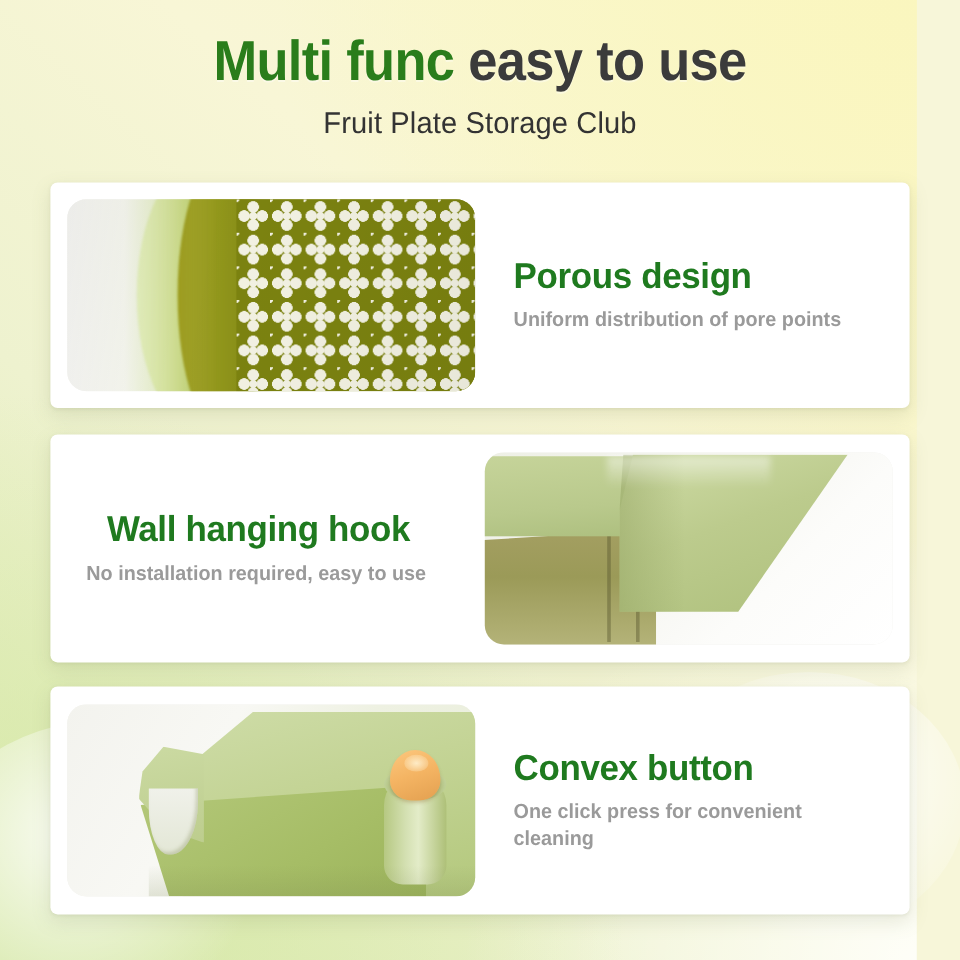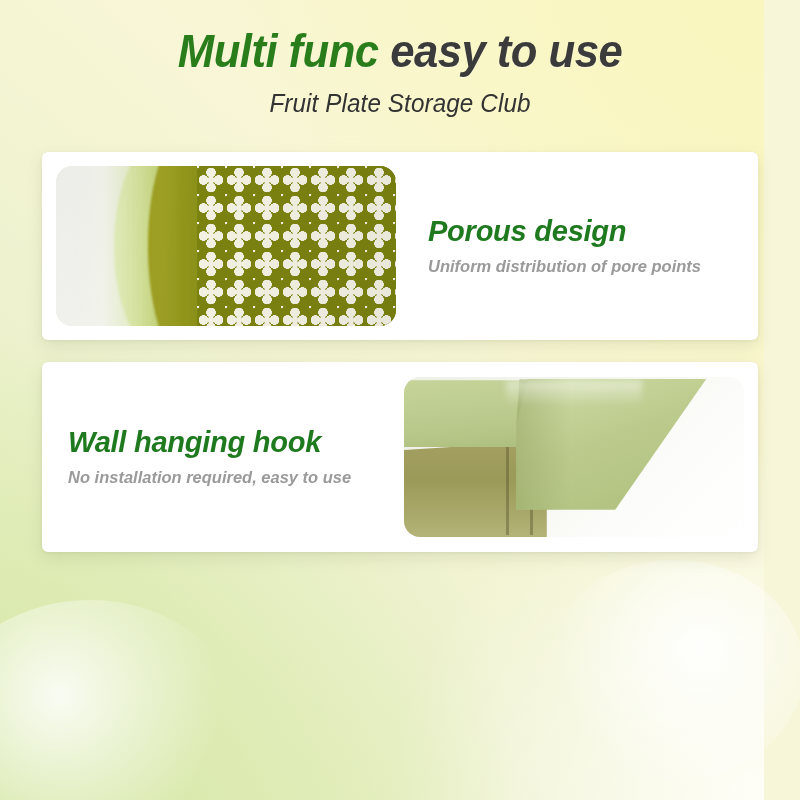--- a/index.html
+++ b/index.html
@@ -38,21 +38,20 @@
     right: -40px; bottom: 20px;
     width: 260px; height: 220px;
     border-radius: 50%;
     background: radial-gradient(circle at 60% 40%, rgba(255,255,255,0.9), rgba(255,255,255,0) 72%);
   }
 
   .page {
     position: relative;
     width: 764px;
     height: 800px;
-    font-style: italic;
   }
 
   
   .header {
     position: absolute;
     top: 26px;
     left: 0;
     width: 800px;
     text-align: center;
   }
@@ -84,21 +83,21 @@
     border-radius: 6px;
     box-shadow: 0 6px 16px rgba(120,130,90,0.16), 0 1px 3px rgba(120,130,90,0.10);
     display: flex;
     align-items: center;
     overflow: hidden;
   }
   .card-1 { top: 152px; height: 188px; }
   .card-2 { top: 362px; height: 190px; }
   .card-3 { top: 572px; height: 190px; }
 
-  .card.reverse { flex-direction: row-reverse; }
+  .card.reverse { flex-direction: row-reverse; text-align: center; }
 
   
   .photo {
     position: relative;
     width: 340px;
     height: 160px;
     margin: 0 14px;
     border-radius: 16px;
     overflow: hidden;
     flex: 0 0 auto;
@@ -398,14 +397,35 @@
       <div class="p2-hl"></div>
     </div>
 
     <div class="txt pad-left">
       <div class="feat-title">Wall hanging hook</div>
       <div class="feat-desc">No installation required, easy to use</div>
     </div>
 
   </div>
 
+  <div class="card card-3">
+
+    <div class="photo">
+      <div class="p3-bg"></div>
+      <div class="p3-body"></div>
+      <div class="p3-face"></div>
+      <div class="p3-hook-lip"></div>
+      <div class="p3-notch"></div>
+      <div class="p3-btn-barrel"></div>
+      <div class="p3-btn-ring"></div>
+      <div class="p3-btn-cap"></div>
+      <div class="p3-btn-cap-hl"></div>
+      <div class="p3-shadow"></div>
+    </div>
+
+    <div class="txt pad-right">
+      <div class="feat-title">Convex button</div>
+      <div class="feat-desc">One click press for convenient cleaning</div>
+    </div>
+
+  </div>
 
 </div>
 
 </body></html>

